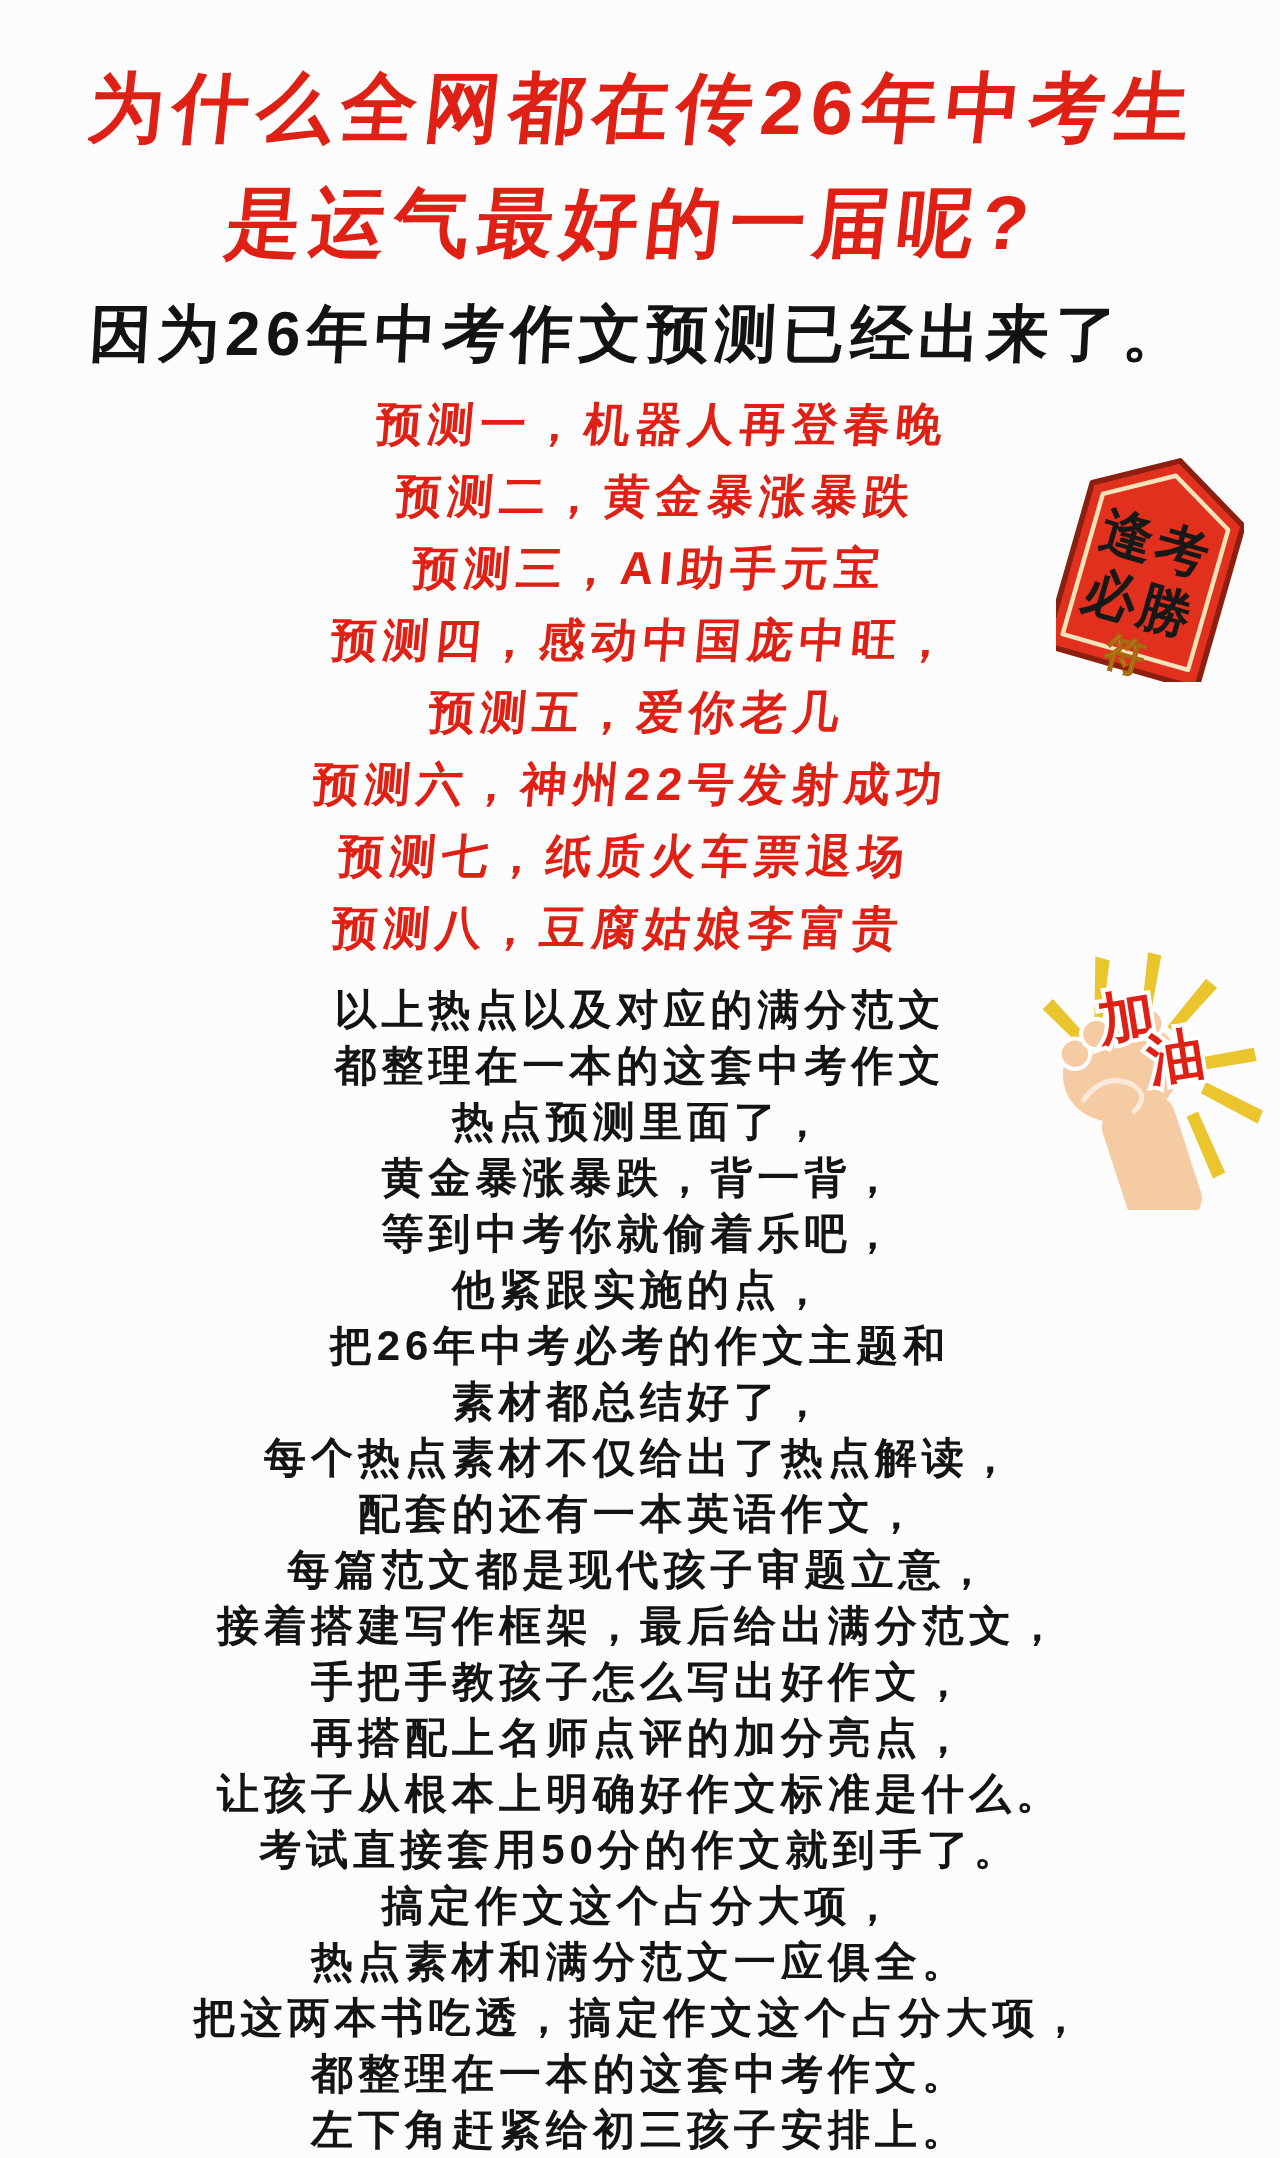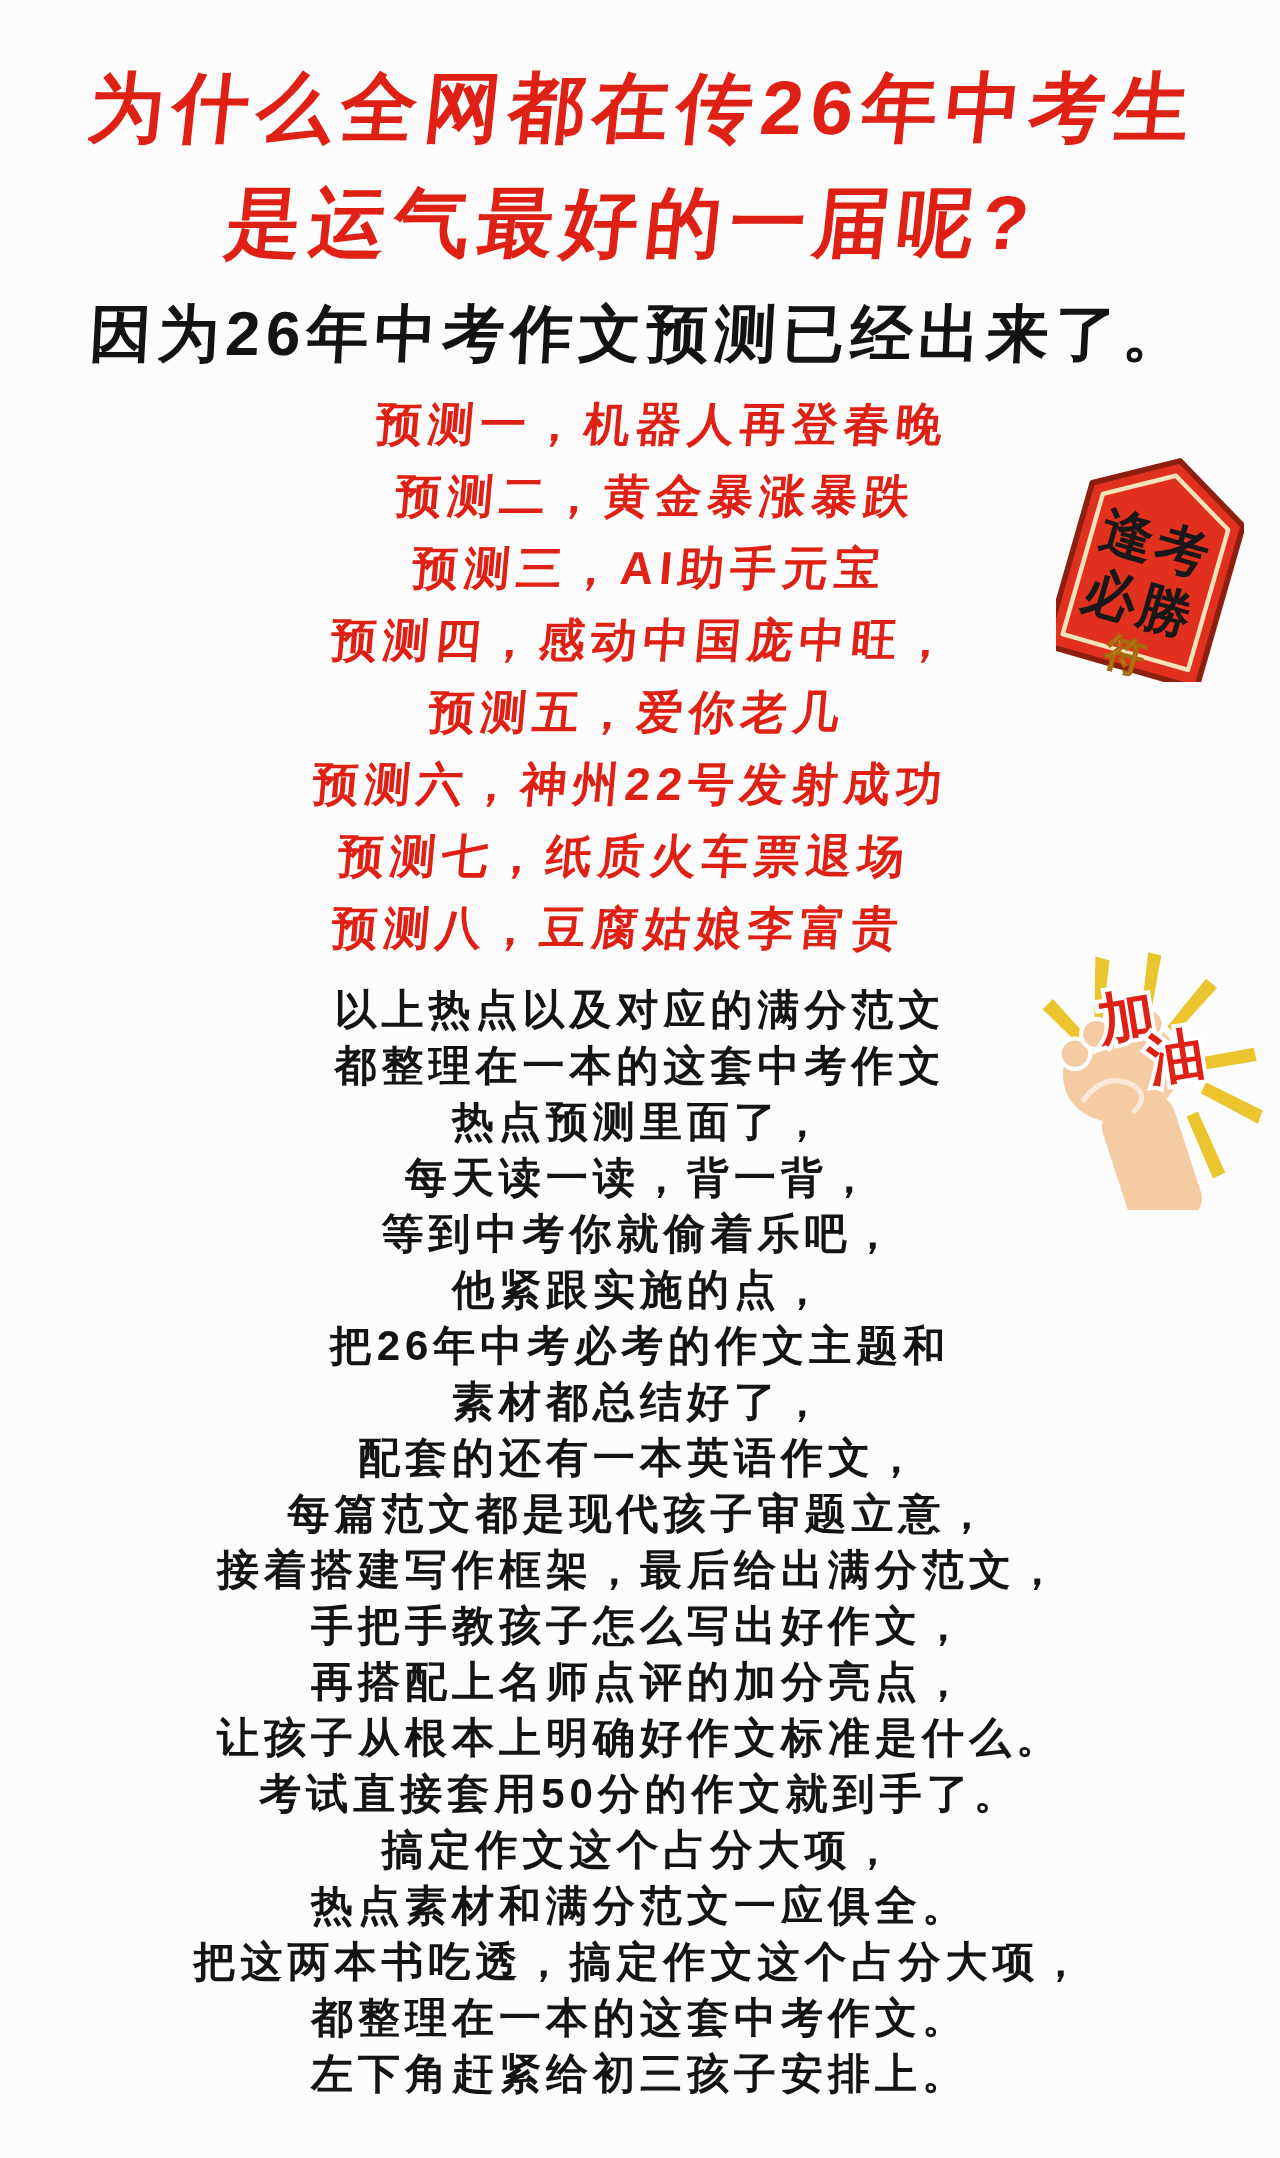--- a/index.html
+++ b/index.html
@@ -111,25 +111,26 @@
     <div class="pred">预测五，爱你老几</div>
     <div class="pred">预测六，神州22号发射成功</div>
     <div class="pred">预测七，纸质火车票退场</div>
     <div class="pred">预测八，豆腐姑娘李富贵</div>
   </div>
 
   <div class="bodytext">
     <div class="bline">以上热点以及对应的满分范文</div>
     <div class="bline">都整理在一本的这套中考作文</div>
     <div class="bline">热点预测里面了，</div>
-    <div class="bline">每天读一读，背一背，</div>
+    <div class="bline">黄金暴涨暴跌，背一背，</div>
     <div class="bline">等到中考你就偷着乐吧，</div>
     <div class="bline">他紧跟实施的点，</div>
     <div class="bline">把26年中考必考的作文主题和</div>
     <div class="bline">素材都总结好了，</div>
+    <div class="bline">每个热点素材不仅给出了热点解读，</div>
     <div class="bline">配套的还有一本英语作文，</div>
     <div class="bline">每篇范文都是现代孩子审题立意，</div>
     <div class="bline">接着搭建写作框架，最后给出满分范文，</div>
     <div class="bline">手把手教孩子怎么写出好作文，</div>
     <div class="bline">再搭配上名师点评的加分亮点，</div>
     <div class="bline">让孩子从根本上明确好作文标准是什么。</div>
     <div class="bline">考试直接套用50分的作文就到手了。</div>
     <div class="bline">搞定作文这个占分大项，</div>
     <div class="bline">热点素材和满分范文一应俱全。</div>
     <div class="bline">把这两本书吃透，搞定作文这个占分大项，</div>

